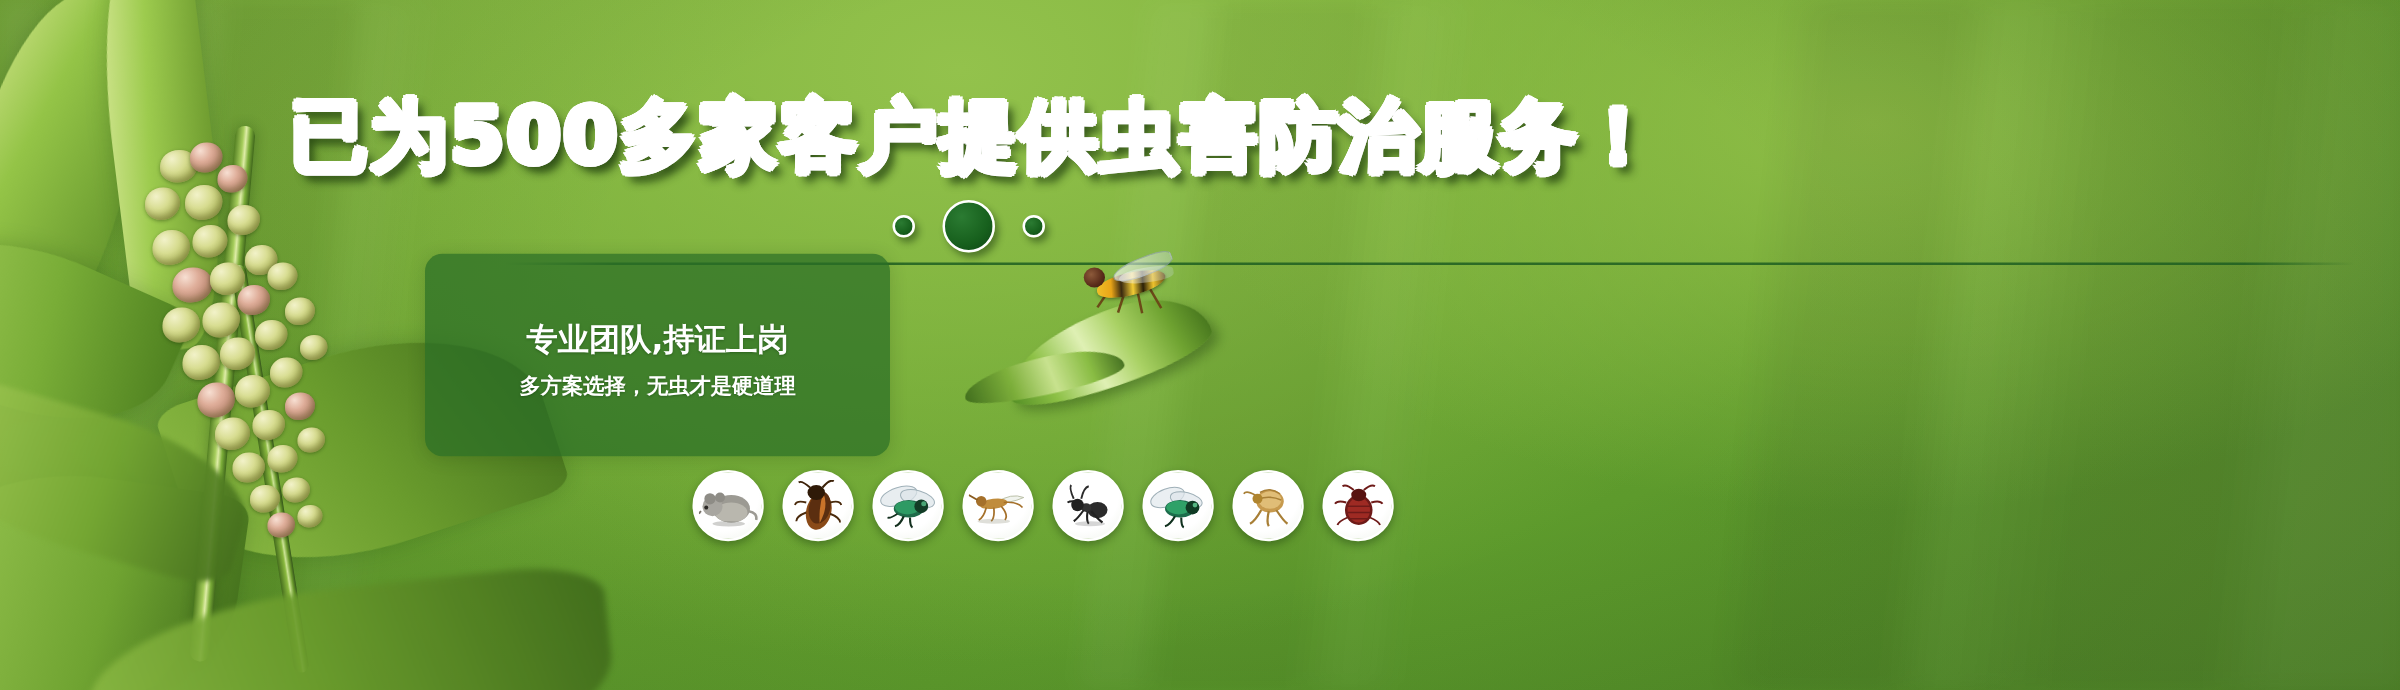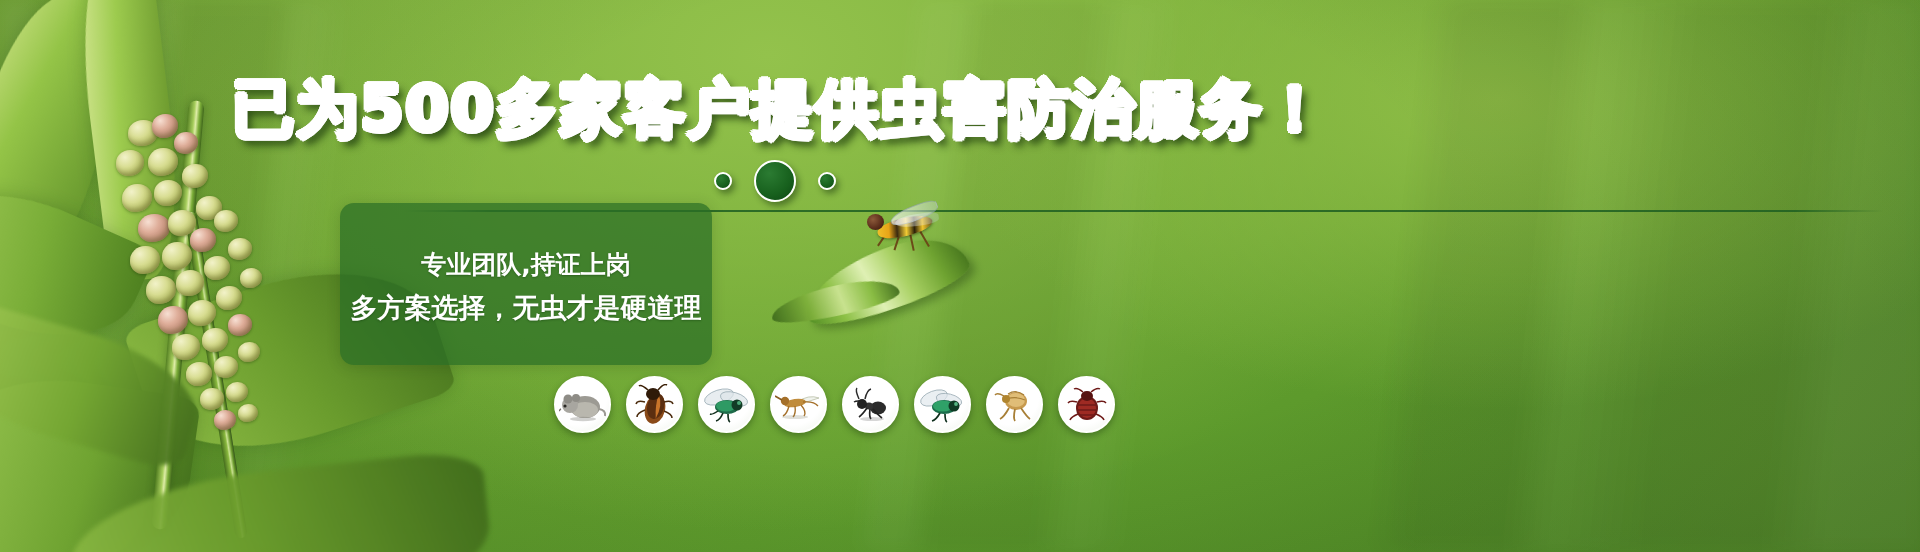--- a/index.html
+++ b/index.html
@@ -155,21 +155,21 @@
     display:flex; flex-direction:column; justify-content:center; align-items:center;
     gap:9px;
   }
   .pline {
     color:#ffffff; font-weight:bold; white-space:nowrap;
     font-family:"DejaVu Sans","Liberation Sans",sans-serif;
     letter-spacing:0px;
     text-shadow:0 1px 2px rgba(10,40,5,.35);
   }
   .pline.p1 { font-size:25px; }
-  .pline.p2 { font-size:27px;text-align:right; }
+  .pline.p2 { font-size:17px;text-align:right; }
   .pline.p3 { font-size:25px; }
 
   
   .blade {
     position:absolute; left:800px; top:250px; width:170px; height:60px;
     background:linear-gradient(78deg,#4f8a22 0%,#8cc045 20%,#dff0b4 42%,#a9d164 60%,#6fa331 80%,#3e6c19 100%);
     border-radius:60% 40% 50% 50% / 70% 70% 30% 30%;
     transform:rotate(-19deg);
     box-shadow:4px 6px 9px rgba(20,50,10,.35);
     filter:blur(.3px);

